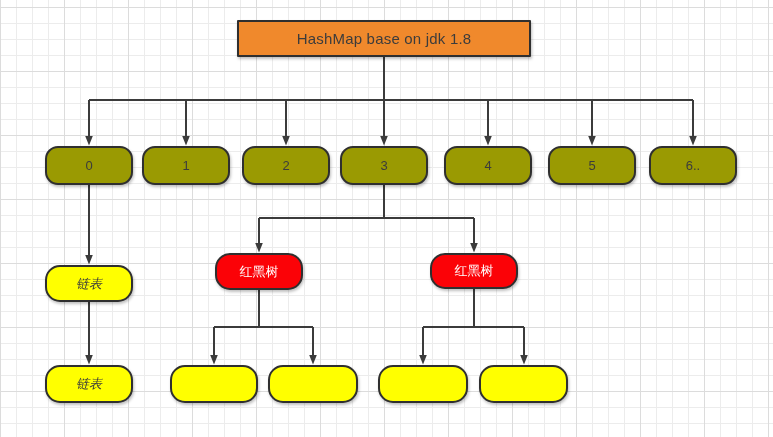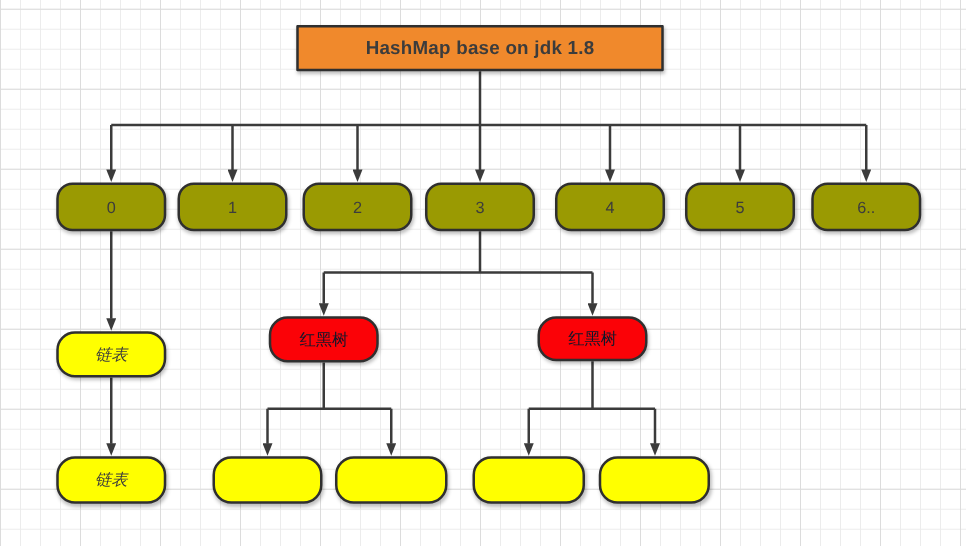--- a/index.html
+++ b/index.html
@@ -33,34 +33,34 @@
   .node{
     position:absolute;box-sizing:border-box;
     display:flex;align-items:center;justify-content:center;
     border:2px solid var(--border);
     color:var(--text-dark);
     box-shadow:1px 2px 3px rgba(0,0,0,0.25);
     cursor:default;
   }
   .node-title{
     background:var(--title-fill);
-    font-size:15px;font-weight:700;letter-spacing:.2px;
+    font-size:15px;font-weight:400;letter-spacing:.2px;
     border-radius:1px;
   }
   .node-bucket{
     background:var(--bucket-fill);
     border-radius:13px;font-size:13px;
   }
   .node-list{
     background:var(--list-fill);
     border-radius:15px;font-size:13px;font-style:italic;
   }
   .node-tree{
     background:var(--tree-fill);
-    border-radius:15px;font-size:13px;color:#0f172a;
+    border-radius:15px;font-size:13px;color:#ffffff;
   }
   .node-leaf{
     background:var(--list-fill);
     border-radius:15px;font-size:13px;
   }
 </style>
 </head>
 <body>
 
 <div class="canvas">

